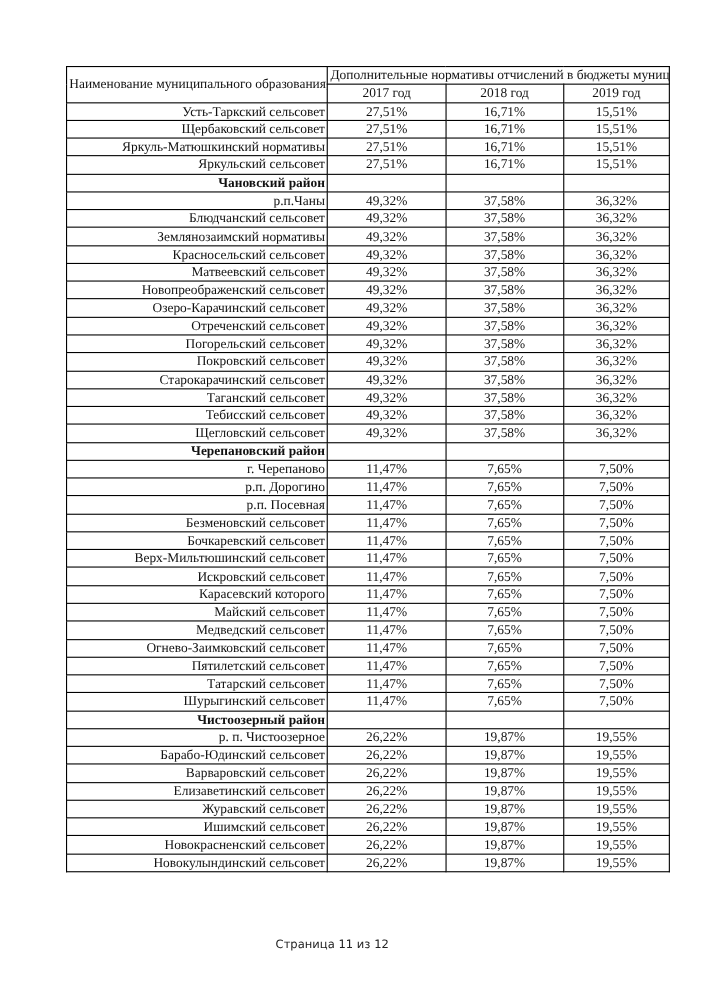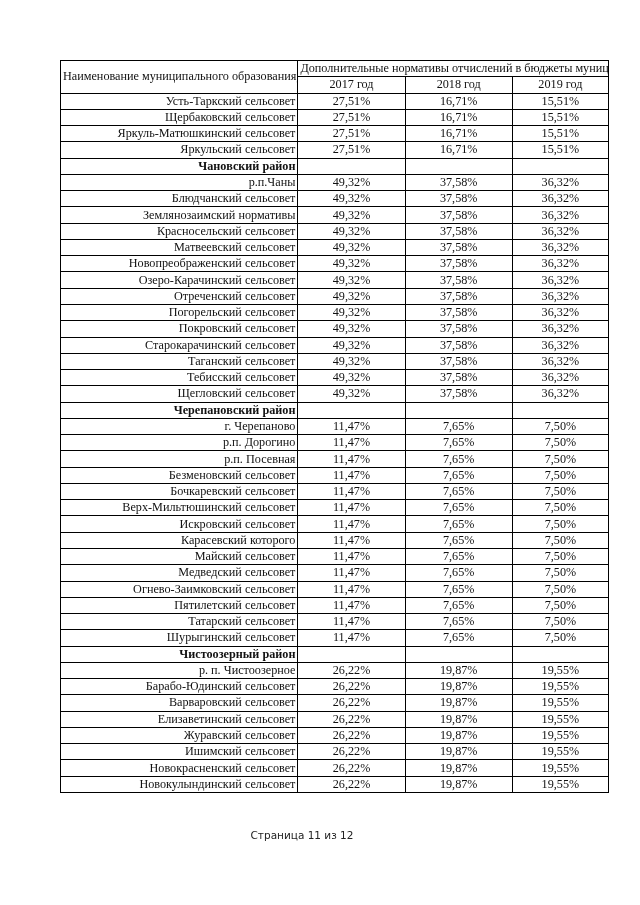--- a/index.html
+++ b/index.html
@@ -26,21 +26,21 @@
   col.c-name { width: 237px; }
   col.c-y { width: 107px; }
   col.c-y3 { width: 96px; }
   th.hdr-name { text-align: center; white-space: normal; line-height: 15.2px; vertical-align: middle; padding: 1px 4px; }
   th.hdr-group { text-align: center; white-space: normal; line-height: 16px; height: 36px; vertical-align: middle; }
   th.hdr-year { text-align: center; height: 28px; vertical-align: middle; margin-top: 32px; }
   td.name { text-align: right; }
   td.val { text-align: center; }
   tr.district td.name { font-weight: bold; }
   .footer {
-    position: absolute; left: 0; width: 604px; top: 829px;
+    position: absolute; left: 0; width: 604px; top: 853px;
     text-align: center;
     font-family: "DejaVu Sans", "Liberation Sans", sans-serif;
     font-size: 10.5px; color: #222;
   }
 </style>
 </head>
 <body>
 
 <div class="page">
   <table class="norms">
@@ -68,21 +68,21 @@
           <td class="val">16,71%</td>
           <td class="val">15,51%</td>
         </tr>
         <tr class="item">
           <td class="name">Щербаковский сельсовет</td>
           <td class="val">27,51%</td>
           <td class="val">16,71%</td>
           <td class="val">15,51%</td>
         </tr>
         <tr class="item">
-          <td class="name">Яркуль-Матюшкинский сельсовет</td>
+          <td class="name">Яркуль-Матюшкинский нормативы</td>
           <td class="val">27,51%</td>
           <td class="val">16,71%</td>
           <td class="val">15,51%</td>
         </tr>
         <tr class="item">
           <td class="name">Яркульский сельсовет</td>
           <td class="val">27,51%</td>
           <td class="val">16,71%</td>
           <td class="val">15,51%</td>
         </tr>

